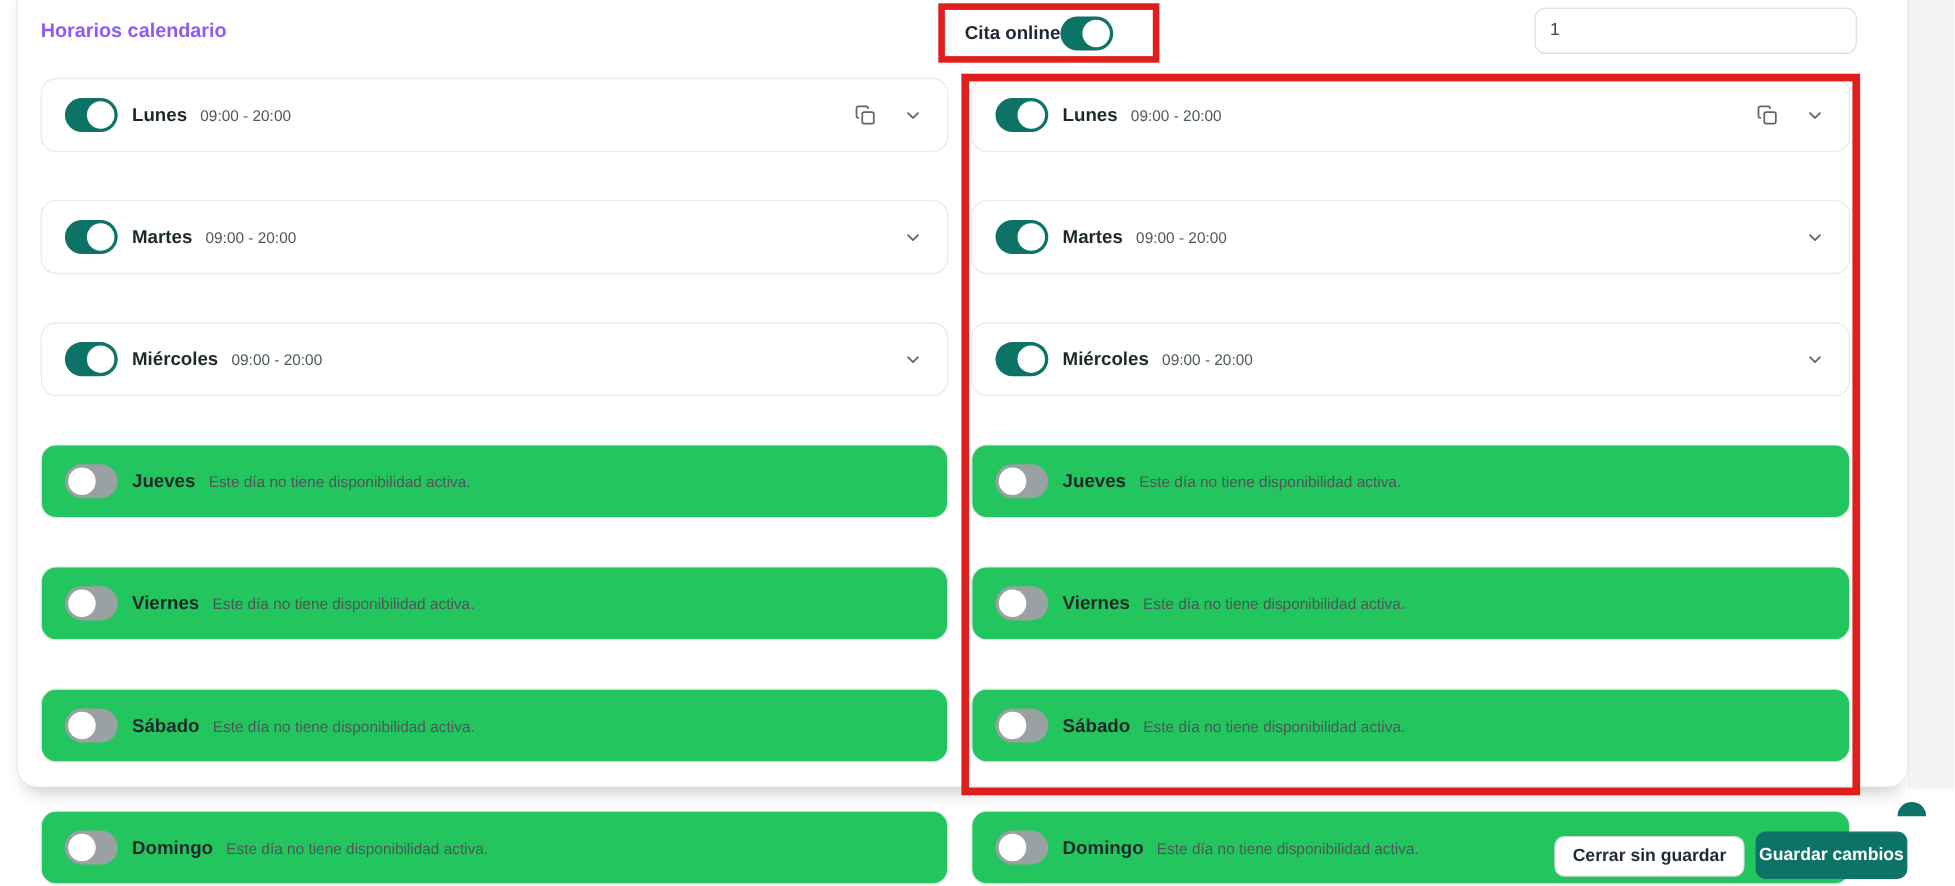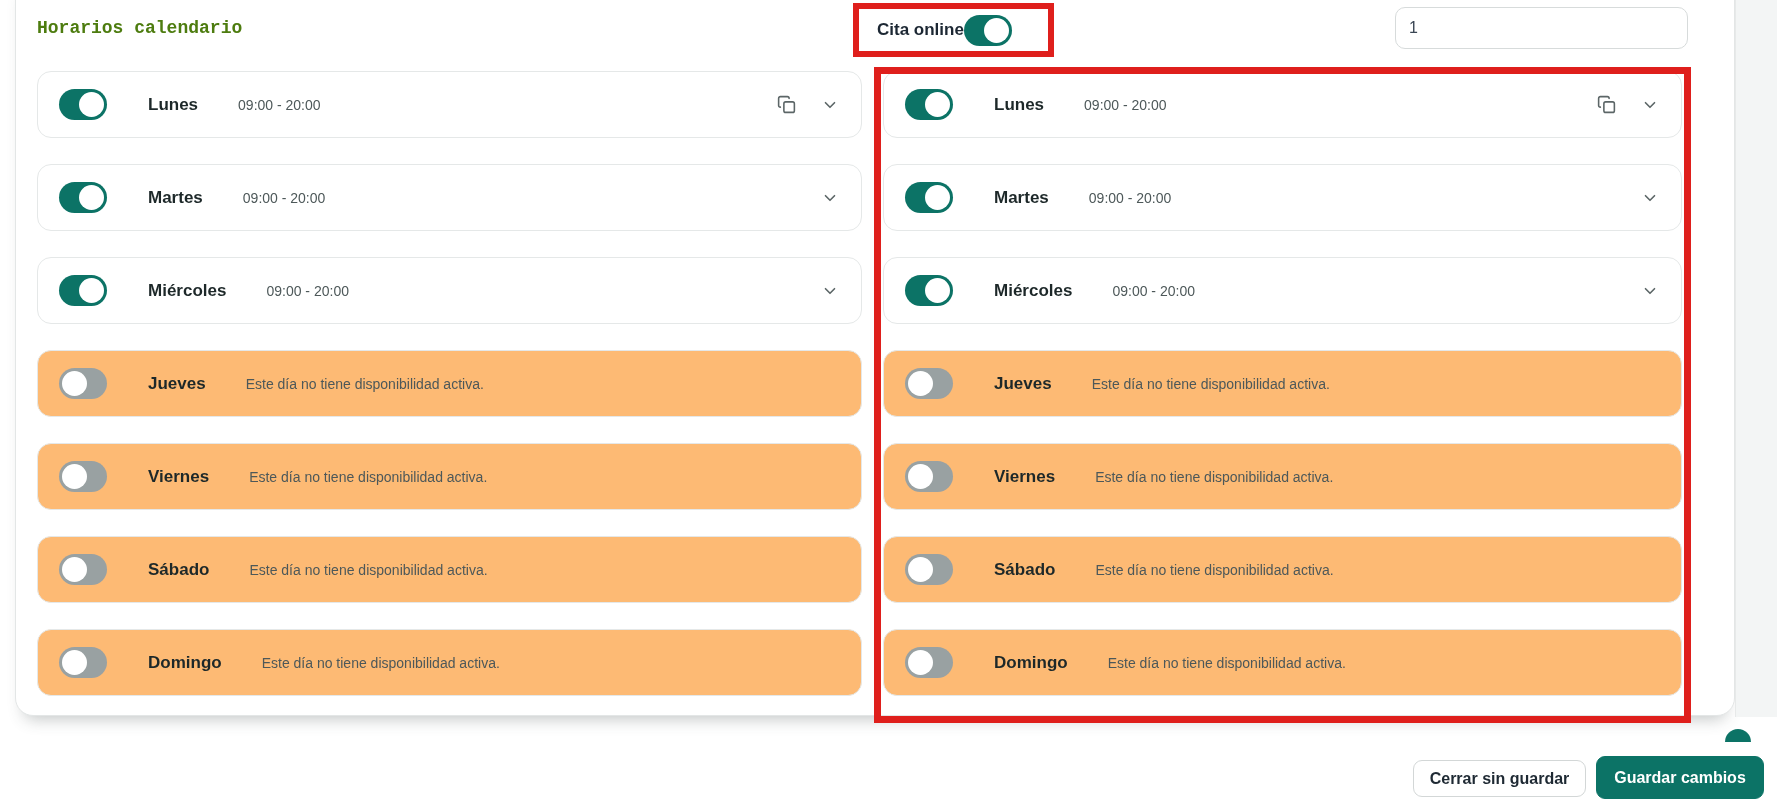--- a/index.html
+++ b/index.html
@@ -23,21 +23,21 @@
   }
   .side-strip {
     position:absolute; right:0; top:0;
     width:42px; height:717px;
     background:#f3f5f5;
     border-left:1px solid #e7e9e9;
   }
 
   .page-title {
     position:absolute; left:37px; top:18px;
-    font-size:18px; font-weight:700; color:#4d7c0f; z-index:2;font-family:Liberation Mono, monospace;
+    font-size:18px; font-weight:700; color:#8b5cf6; z-index:2;
   }
 
   
   .cita-box {
     position:absolute; left:853px; top:3px;
     width:201px; height:54px;
     border:6px solid #df1f1c;
     display:flex; align-items:center; 
     padding-left:18px; z-index:6; background:transparent;
   }
@@ -59,28 +59,27 @@
     border:7px solid #df1f1c;
     pointer-events:none; z-index:10; background:transparent;
   }
 
   
   .col { position:absolute; top:71px; z-index:2; }
   .col-left  { left:37px;  width:825px; }
   .col-right { left:883px; width:799px; }
 
   .day-card {
-    height:67px; margin-bottom:26px;
+    height:67px; margin-bottom:44px;
     border:1px solid #e5e8e8; border-radius:14px;
     background:#ffffff;
     display:flex; align-items:center;
     padding:0 22px 0 21px;
-    gap:28px;
-  }
-  .day-card.off { background:#fdba74;text-align:center; }
+  }
+  .day-card.off { background:#22c55e;text-align:center; }
 
   .day-label  { margin-left:13px; font-size:17px; font-weight:700; color:#1d2829; white-space:nowrap; }
   .day-detail { margin-left:12px; font-size:14px; color:#4d5859; white-space:nowrap; }
   .icons { margin-left:auto; display:flex; align-items:center; gap:24px; color:#5c6667; }
   .icons svg { display:block; }
 
   
   .toggle {
     position:relative; flex:0 0 auto;
     width:48px; height:31px; border-radius:16px;
@@ -105,21 +104,21 @@
     position:absolute; display:flex; align-items:center; justify-content:center;
     font-size:16px; font-weight:600; border-radius:9px;
     font-family:"Liberation Sans", sans-serif; cursor:pointer; z-index:4;
     white-space:nowrap;
   }
   .btn-cancel {
     left:1413px; top:760px; width:173px; height:37px;
     background:#ffffff; border:1px solid #d3d7d7; color:#1e2933;
   }
   .btn-save {
-    left:1596px; top:756px; width:168px; height:43px;
+    left:1596px; top:756px; width:138px; height:43px;
     background:#0c7366; border:1px solid #0c7366; color:#ffffff;
   }
 </style>
 </head>
 <body>
 
 <div class="modal"></div>
 <div class="side-strip"></div>
 
 <div class="page-title">Horarios calendario</div>

